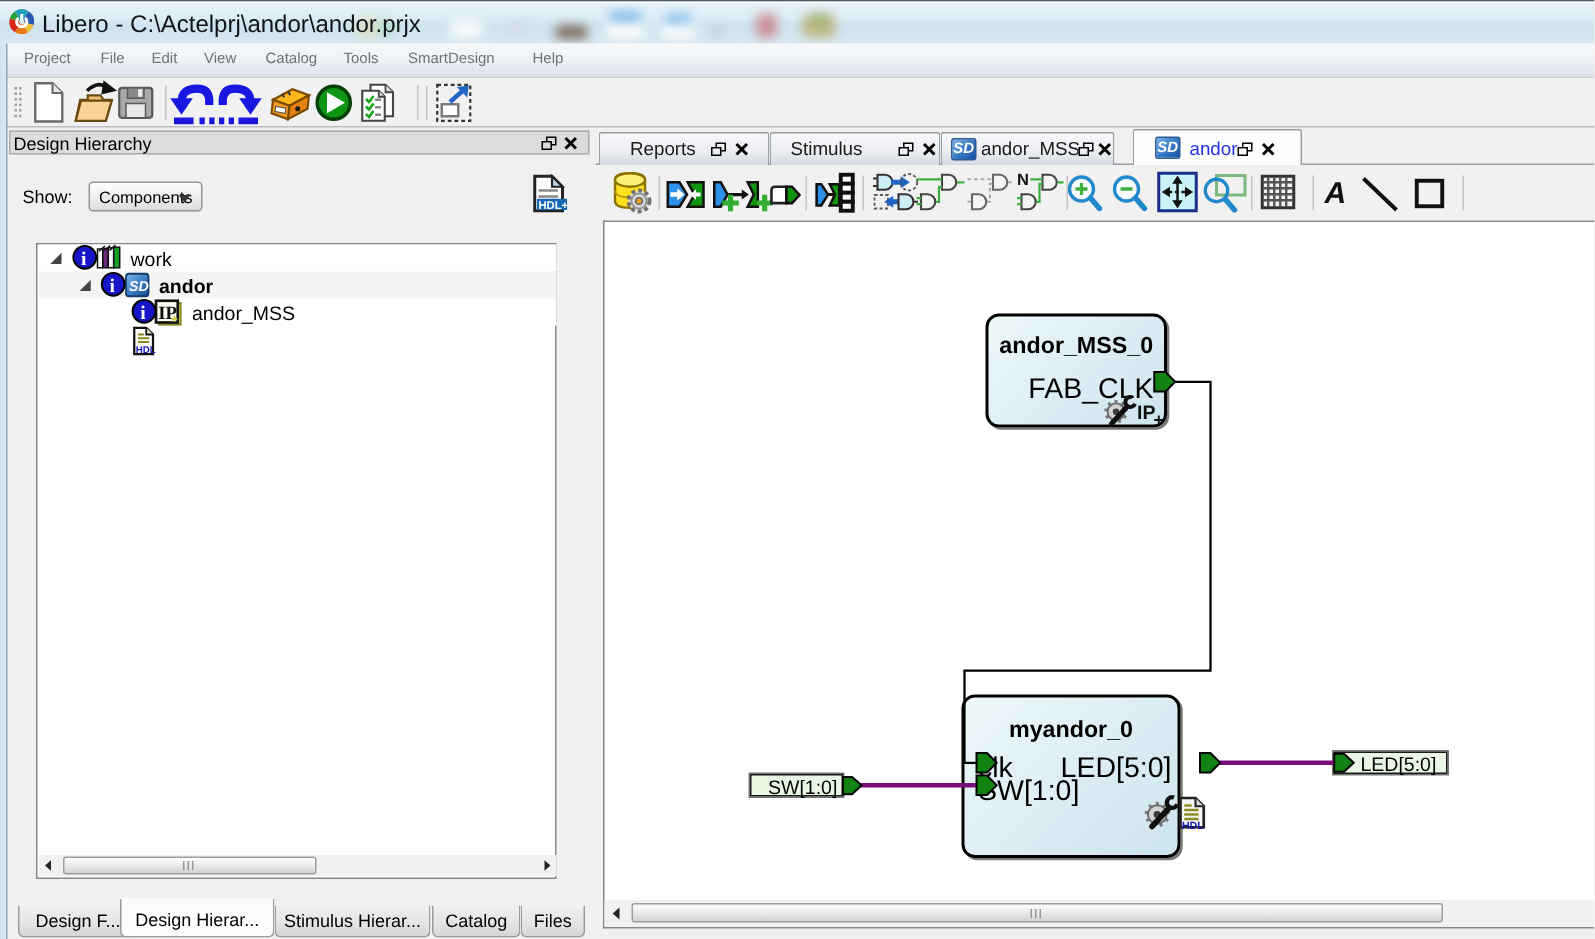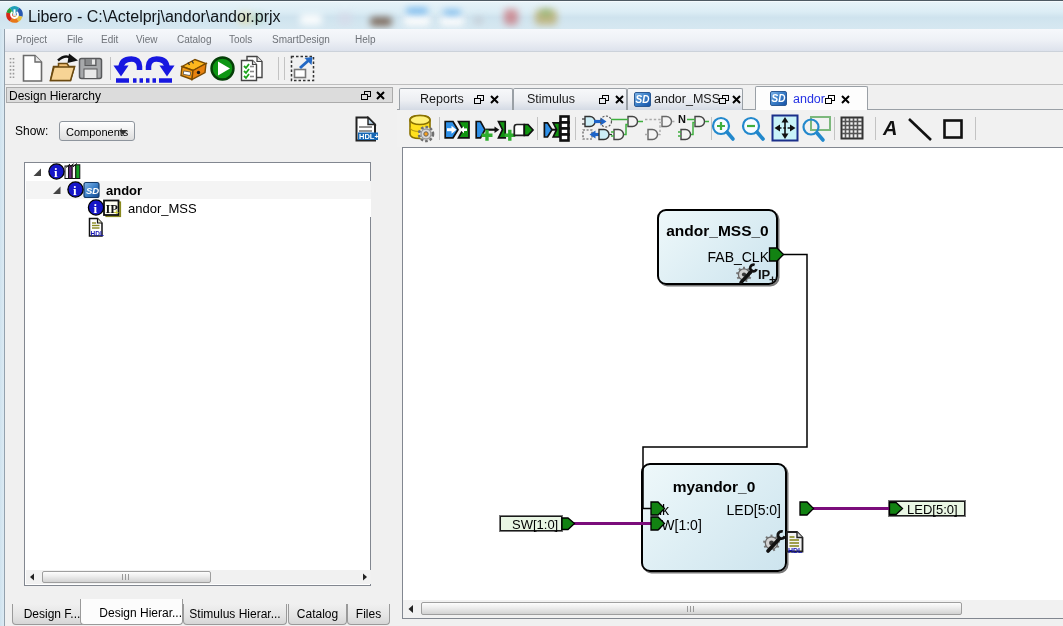--- a/index.html
+++ b/index.html
@@ -36,21 +36,21 @@
 .trow { position:absolute; left:1px; width:345px; height:18px; }
 .trow .txt { position:absolute; top:2px; font-size:13px; color:#000; white-space:pre; }
 
 
 .hsb { position:absolute; background:#f1f1f1; }
 .hsb .thumb { position:absolute; top:1px; height:12px; background:linear-gradient(180deg,#fdfdfd,#ececec 45%,#d2d2d2); border:1px solid #9e9e9e; border-radius:2px; }
 .hsb .grip { position:absolute; top:4px; width:1px; height:6px; background:#999; }
 
 
 .btab { position:absolute; top:604px; height:21px; background:linear-gradient(180deg,#f0f0f0,#e4e4e4 60%,#d6d6d6); border:1px solid #9a9a9a; border-top:none; border-radius:0 0 4px 4px; font-size:12px; color:#000; text-align:center; }
-.btab.active { top:599px; height:26px; background:#fcfcfc; z-index:3;text-align:right; }
+.btab.active { top:599px; height:26px; background:#fcfcfc; z-index:3; }
 .btab span { position:relative; top:3px; }
 .btab.active span { top:7px; }
 
 
 .dtab { position:absolute; height:22px; background:linear-gradient(180deg,#f7f8fa,#eceef2 55%,#d4dae4); border:1px solid #9aa0a6; border-bottom:none; border-radius:2px 2px 0 0; }
 .dtab.active { background:#fdfdfd; z-index:3; }
 .dtab .lbl { position:absolute; font-size:12.5px; color:#1a1a1a; }
 .dtab.active .lbl { color:#2532e4; }
 #tabline { position:absolute; left:397px; top:109px; width:666px; height:1px; background:#9aa0a6; }
 
@@ -68,21 +68,21 @@
 
 
 #canvas { position:absolute; left:402px; top:147px; width:661px; height:472px; background:#ffffff; border:1px solid #828790; border-right:none; }
 #cv-sb { position:absolute; left:403px; top:600px; width:660px; height:18px; background:#f1f1f1; }
 
 
 .blk { position:absolute; border:2px solid #000; border-radius:9px;
   background:linear-gradient(135deg,#eef8fa 0%,#ddeef4 50%,#cde4ee 100%);
   box-shadow:1.5px 1.5px 0 #777; }
 .blk .title { position:absolute; width:100%; text-align:center; font-weight:bold; font-size:15.5px; color:#000; }
-.port { position:absolute; font-size:14px; color:#000; }
+.port { position:absolute; font-size:19px; color:#000; }
 
 
 #wires { position:absolute; left:0; top:0; width:1063px; height:626px; pointer-events:none; }
 
 .iolabel { position:absolute; height:15px; background:#e9f6e4; border:1px solid #1a1a1a; box-shadow:0 0 0 1px #777; font-size:13px; color:#000; }
 </style>
 </head>
 <body>
 
 <div id="titlebar">
@@ -203,20 +203,23 @@
       </svg>
     </div>
 </div>
 <div id="showlbl">Show:</div>
 <div id="combo">
     <div class="ct">Components</div>
     <div class="arr"></div>
   </div>
 
 <div id="tree">
+  <div class="trow" style="top:0;background:#fff">
+      <span class="txt" style="left:61px">work</span>
+    </div>
   <div class="trow" style="top:18px;background:#f4f4f4">
       <span class="txt" style="left:80px;font-weight:bold">andor</span>
     </div>
   <div class="trow" style="top:36px;background:#fff">
       <span class="txt" style="left:102px">andor_MSS</span>
     </div>
 
   <div class="hsb" style="left:1px;top:407px;width:345px;height:14px">
     <svg class="abs" style="left:0;top:0" width="345" height="14">
       <polygon points="8,3.5 8,10.5 4,7" fill="#222"></polygon>

